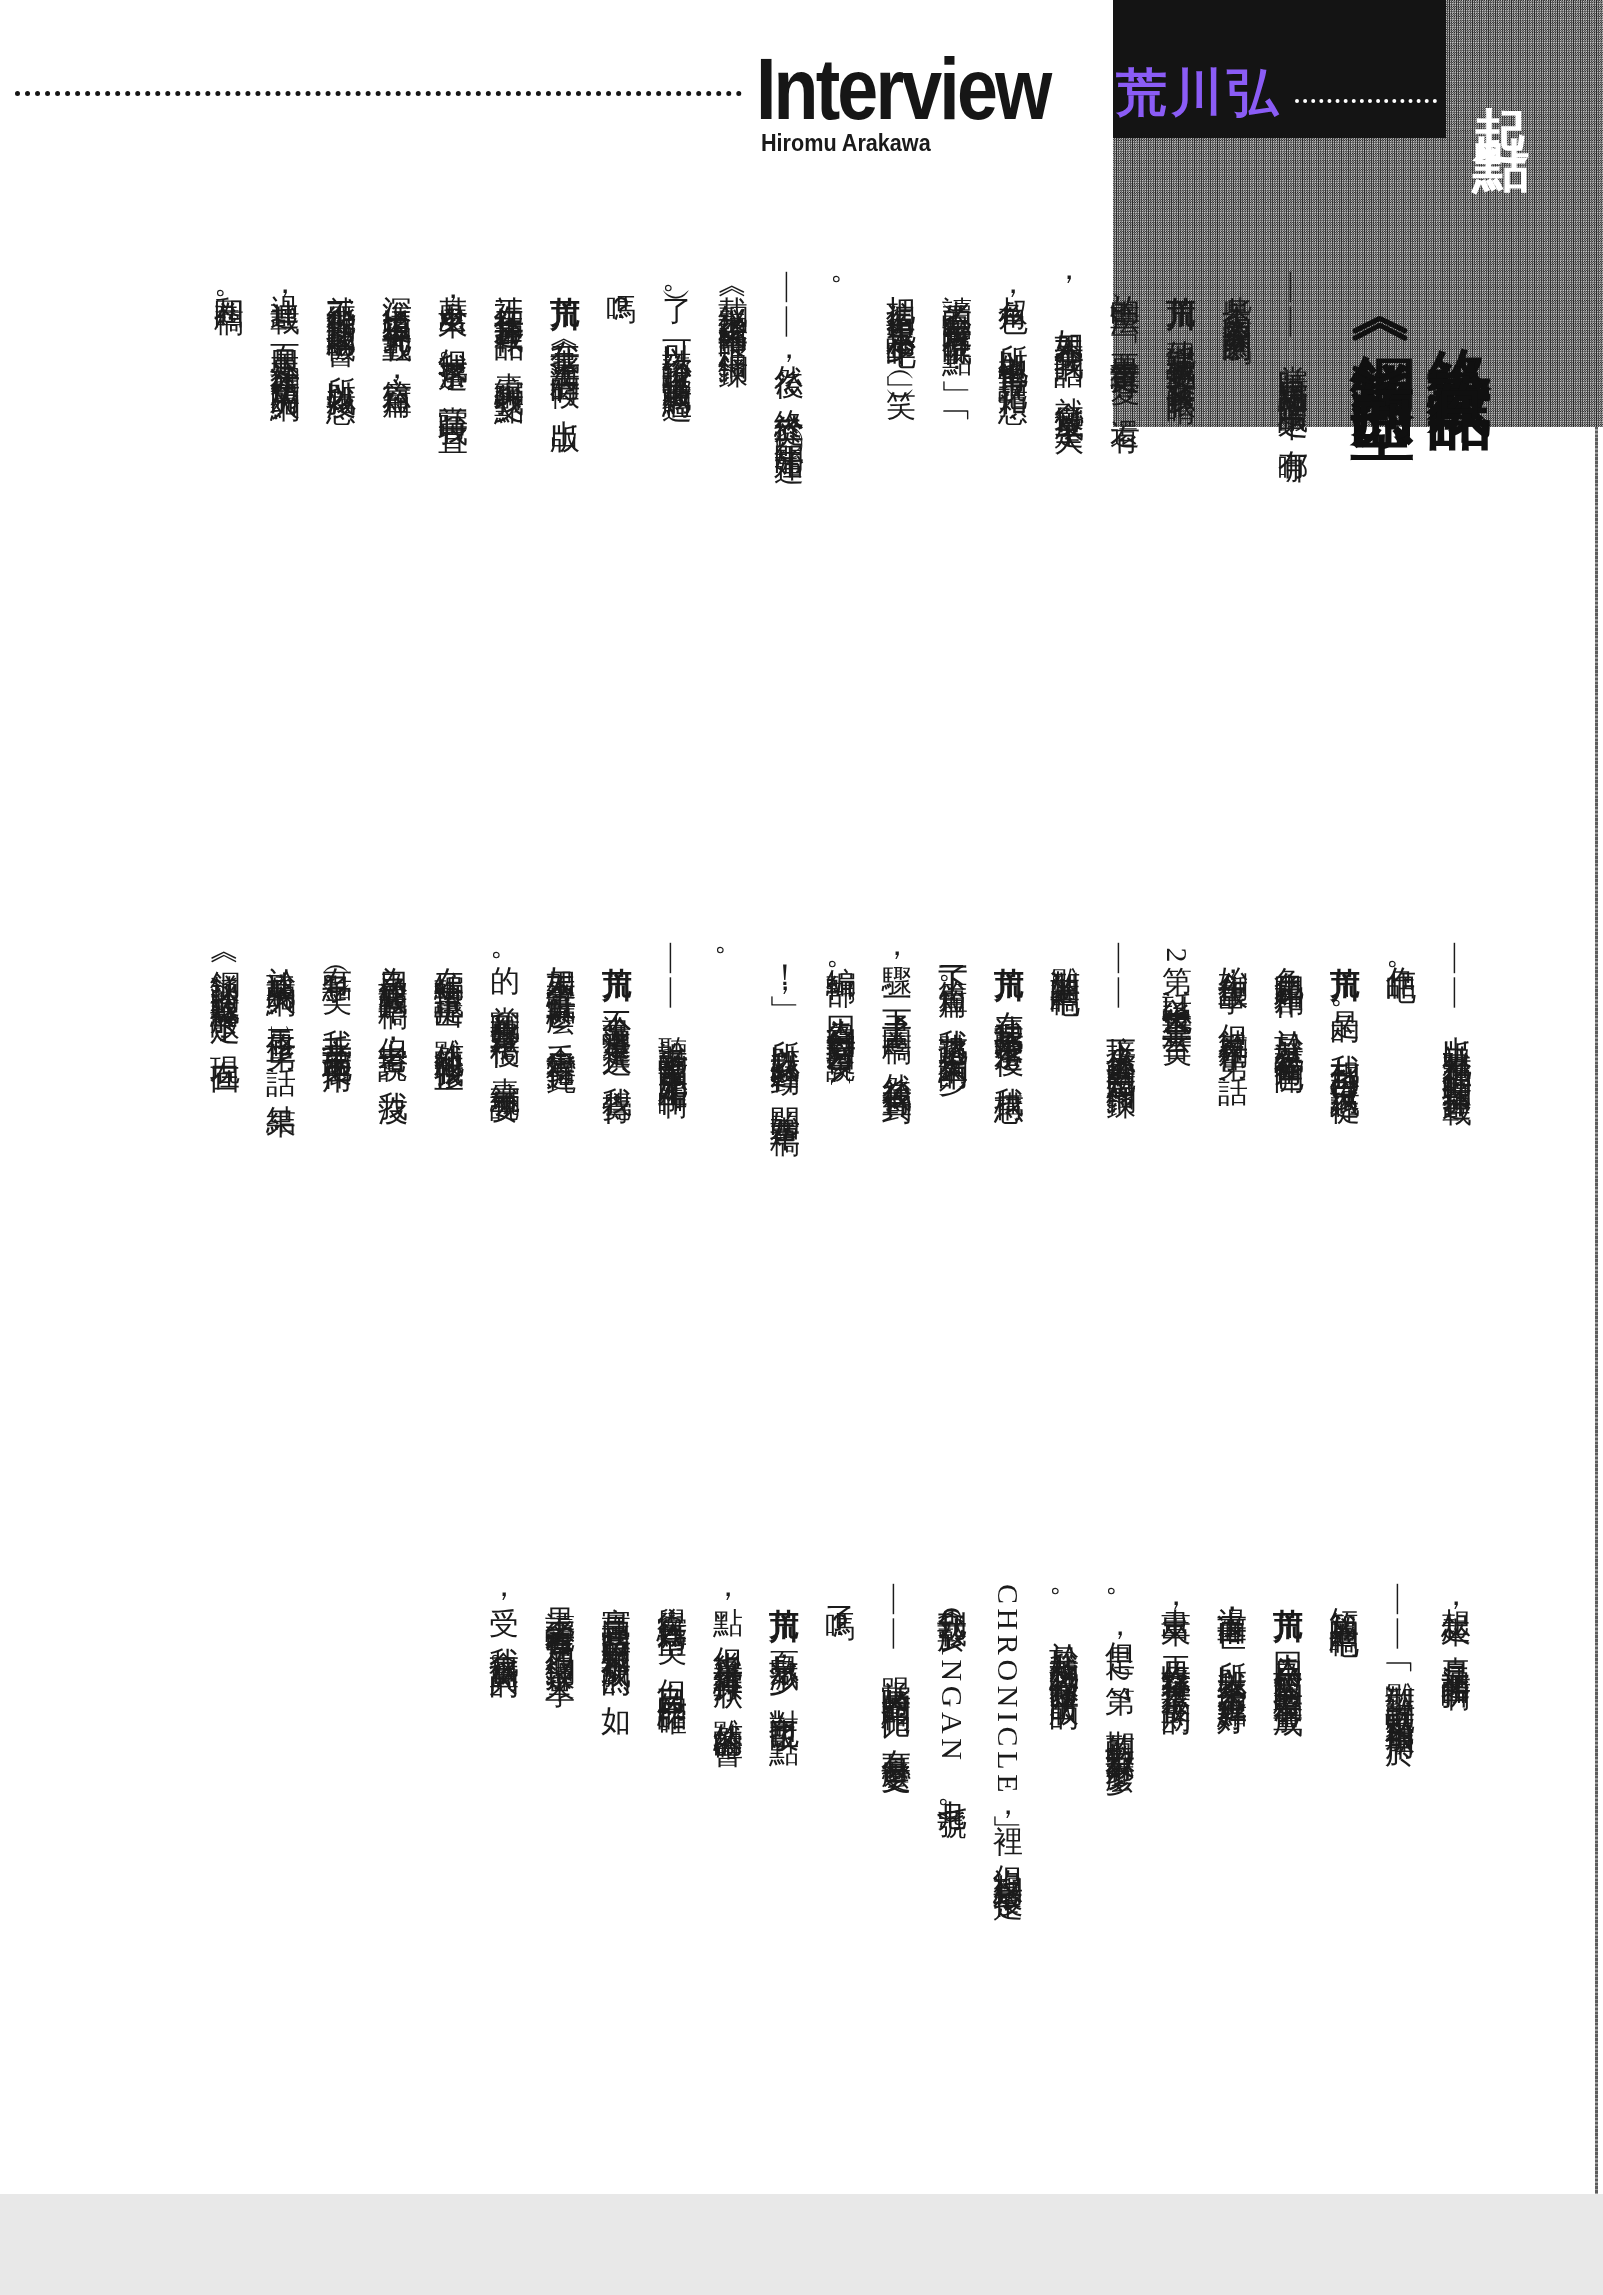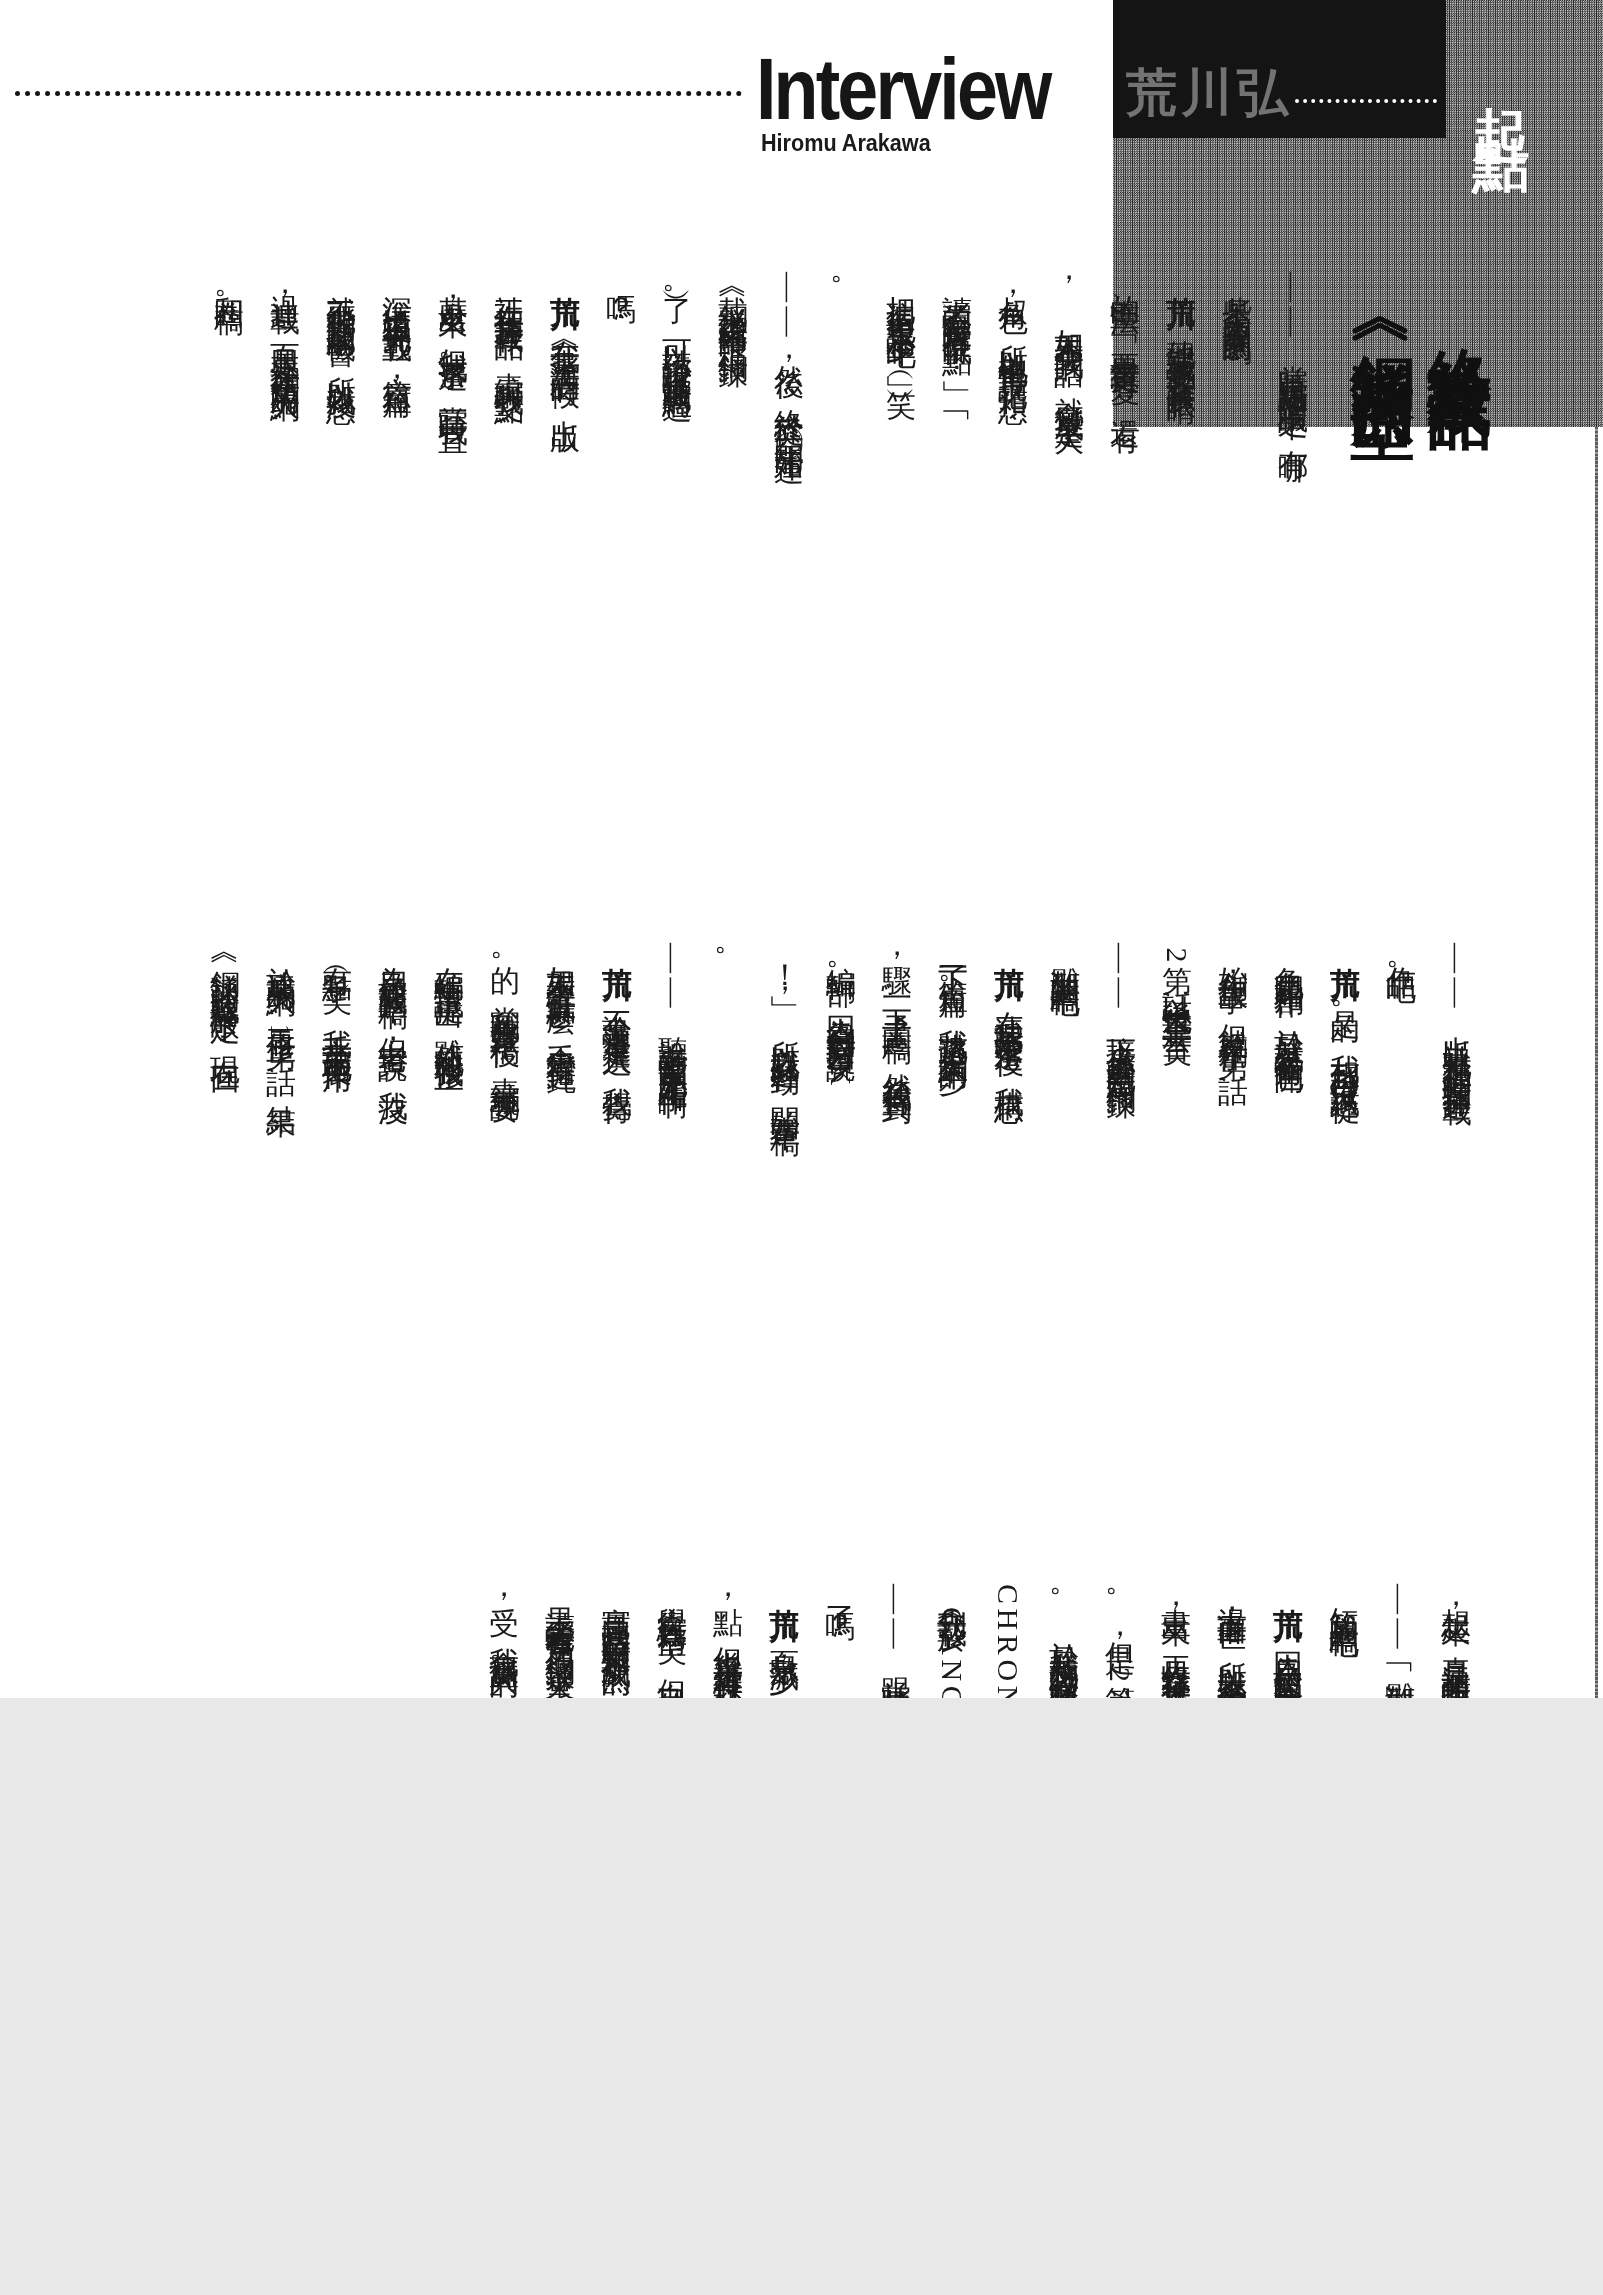--- a/index.html
+++ b/index.html
@@ -1,18 +1,18 @@
 <!DOCTYPE html>
 <html style="font-size:12.2px"><head>
 <meta charset="utf-8">
 <style>
   html,body{margin:0;padding:0;background:#e8e8e8;}
   #page{
     position:relative;
-    width:1603px;height:1698px;
+    width:1603px;height:2194px;
     background:#ffffff;
     overflow:hidden;
     font-family:"Liberation Serif",serif;
   }
   
   .lead-dots{
     position:absolute;left:15.3px;top:91px;width:727px;height:0;
     border-top:5.4px dotted #151515;
   }
   .interview-title{
@@ -33,24 +33,24 @@
   .halftone{
     position:absolute;left:1113px;top:0;width:490px;height:427px;
     background:repeating-conic-gradient(#262626 0% 25%, #c9c9c9 0% 50%);
     background-size:2.3px 2.3px;
   }
   .name-box{
     position:absolute;left:1113px;top:0;width:333px;height:138px;
     background:#141414;
   }
   .name-kanji{
-    position:absolute;left:13px;top:67px;
+    position:absolute;left:3px;top:67px;
     font-family:"Liberation Sans",sans-serif;
     font-weight:bold;font-size:51px;line-height:1;letter-spacing:4.6px;
-    color:#737373;white-space:nowrap;
+    color:#8b5cf6;white-space:nowrap;
   }
   .name-dots{
     position:absolute;left:182px;top:99px;width:142px;height:0;
     border-top:4.6px dotted #ffffff;
   }
   .chapter-tab{
     position:absolute;left:1469px;top:61px;width:66px;height:321px;
     writing-mode:vertical-rl;text-orientation:upright;
     font-family:"Liberation Sans",sans-serif;
     font-weight:bold;font-size:57px;line-height:66px;letter-spacing:31px;

